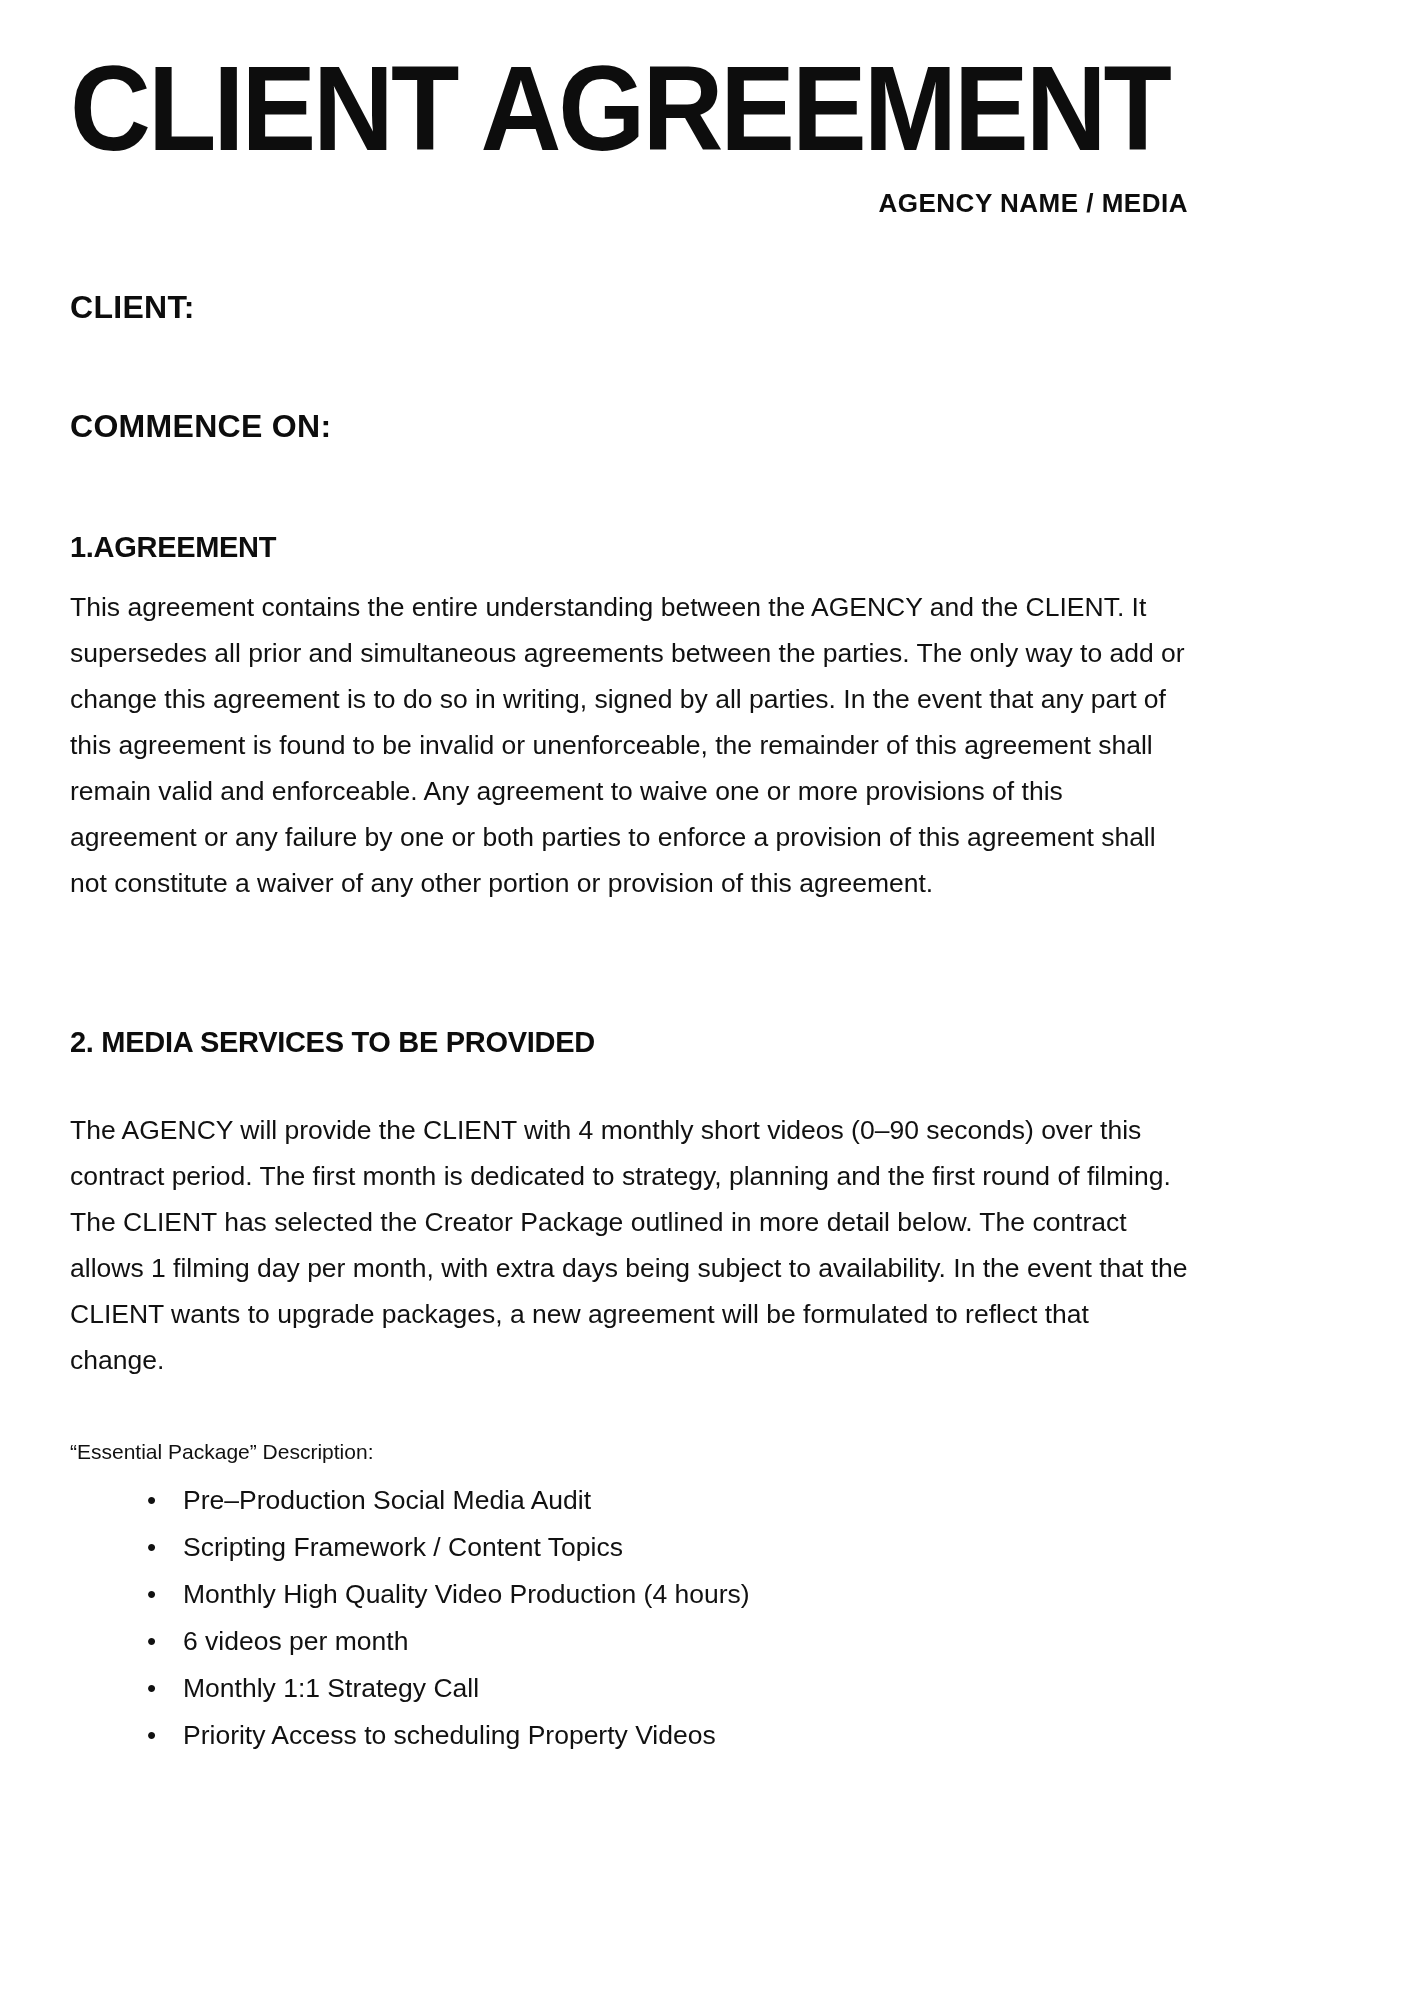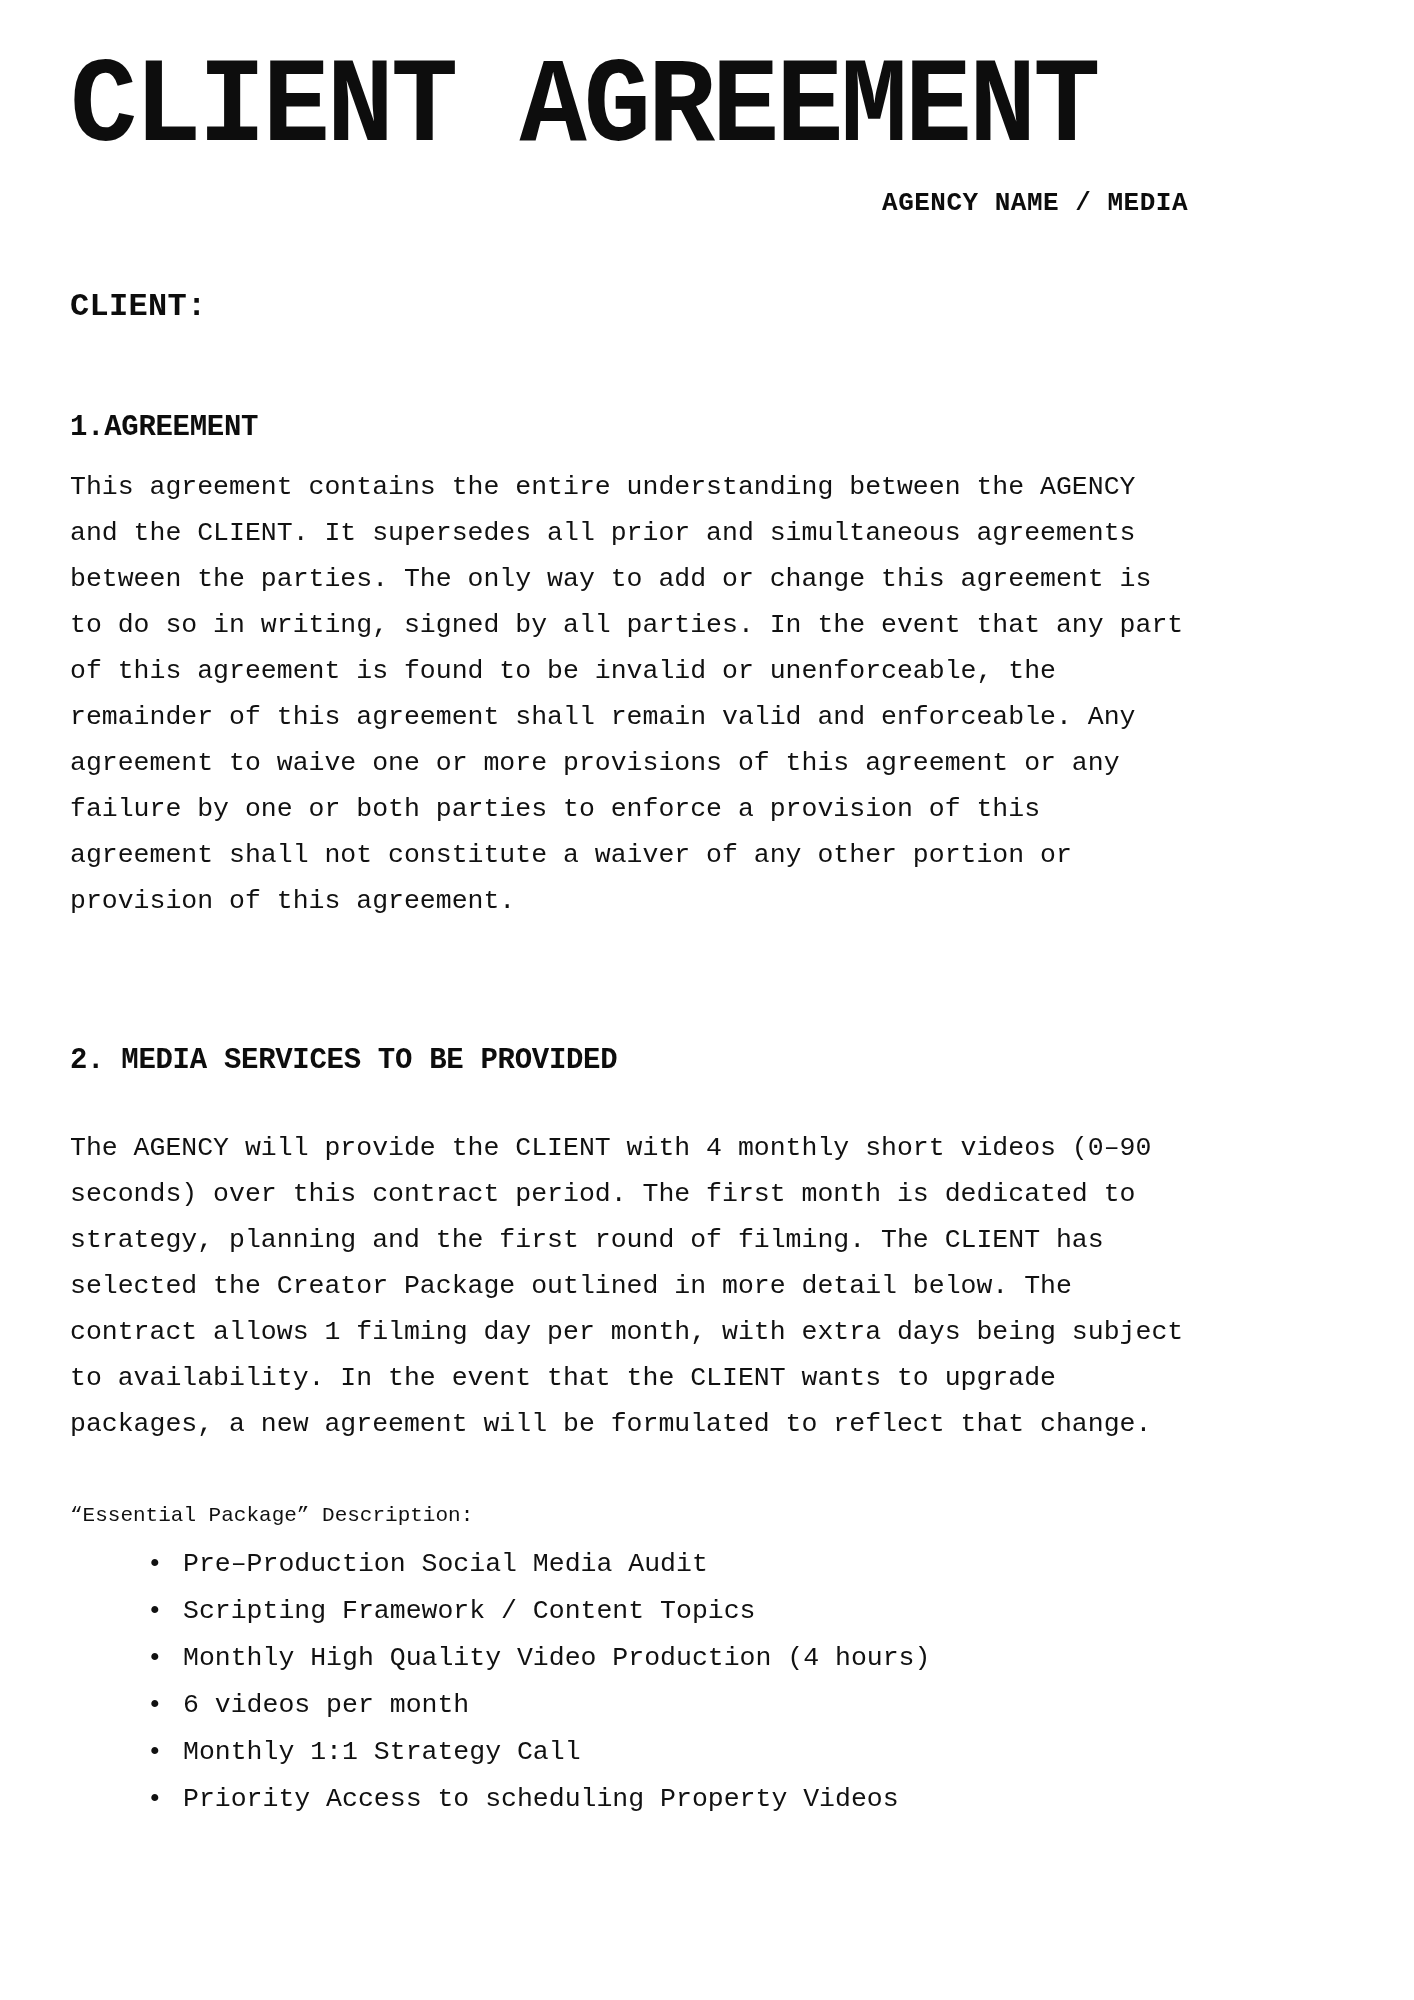--- a/index.html
+++ b/index.html
@@ -6,21 +6,21 @@
     margin: 0;
     padding: 0;
     background: #ffffff;
   }
   .page {
     position: relative;
     width: 1278px;
     height: 2000px;
     background: #ffffff;
     color: #000000;
-    font-family: Liberation Mono, monospace;
+    font-family: Liberation Sans, sans-serif;
     box-sizing: border-box;
     padding: 48px 90px 0 70px;
     overflow: hidden;
   }
   .doc-title {
     margin: 0;
     font-size: 112px;
     line-height: 1.0;
     font-weight: bold;
     letter-spacing: -3px;
@@ -94,20 +94,21 @@
 <body>
 
 <div class="page">
 
   <h1 class="doc-title">CLIENT AGREEMENT</h1>
 
   <div class="agency-line">AGENCY NAME / MEDIA</div>
 
   <div class="field-label field-client">CLIENT:</div>
 
+  <div class="field-label field-commence">COMMENCE ON:</div>
 
 
   <div class="section-heading heading-1">1.AGREEMENT</div>
 
   <p class="body-text body-1">This agreement contains the entire understanding between the AGENCY and the CLIENT. It supersedes all prior and simultaneous agreements between the parties. The only way to add or change this agreement is to do so in writing, signed by all parties. In the event that any part of this agreement is found to be invalid or unenforceable, the remainder of this agreement shall remain valid and enforceable. Any agreement to waive one or more provisions of this agreement or any failure by one or both parties to enforce a provision of this agreement shall not constitute a waiver of any other portion or provision of this agreement.</p>
 
   <div class="section-heading heading-2">2. MEDIA SERVICES TO BE PROVIDED</div>
 
   <p class="body-text body-2">The AGENCY will provide the CLIENT with 4 monthly short videos (0–90 seconds) over this contract period. The first month is dedicated to strategy, planning and the first round of filming. The CLIENT has selected the Creator Package outlined in more detail below. The contract allows 1 filming day per month, with extra days being subject to availability. In the event that the CLIENT wants to upgrade packages, a new agreement will be formulated to reflect that change.</p>
 

